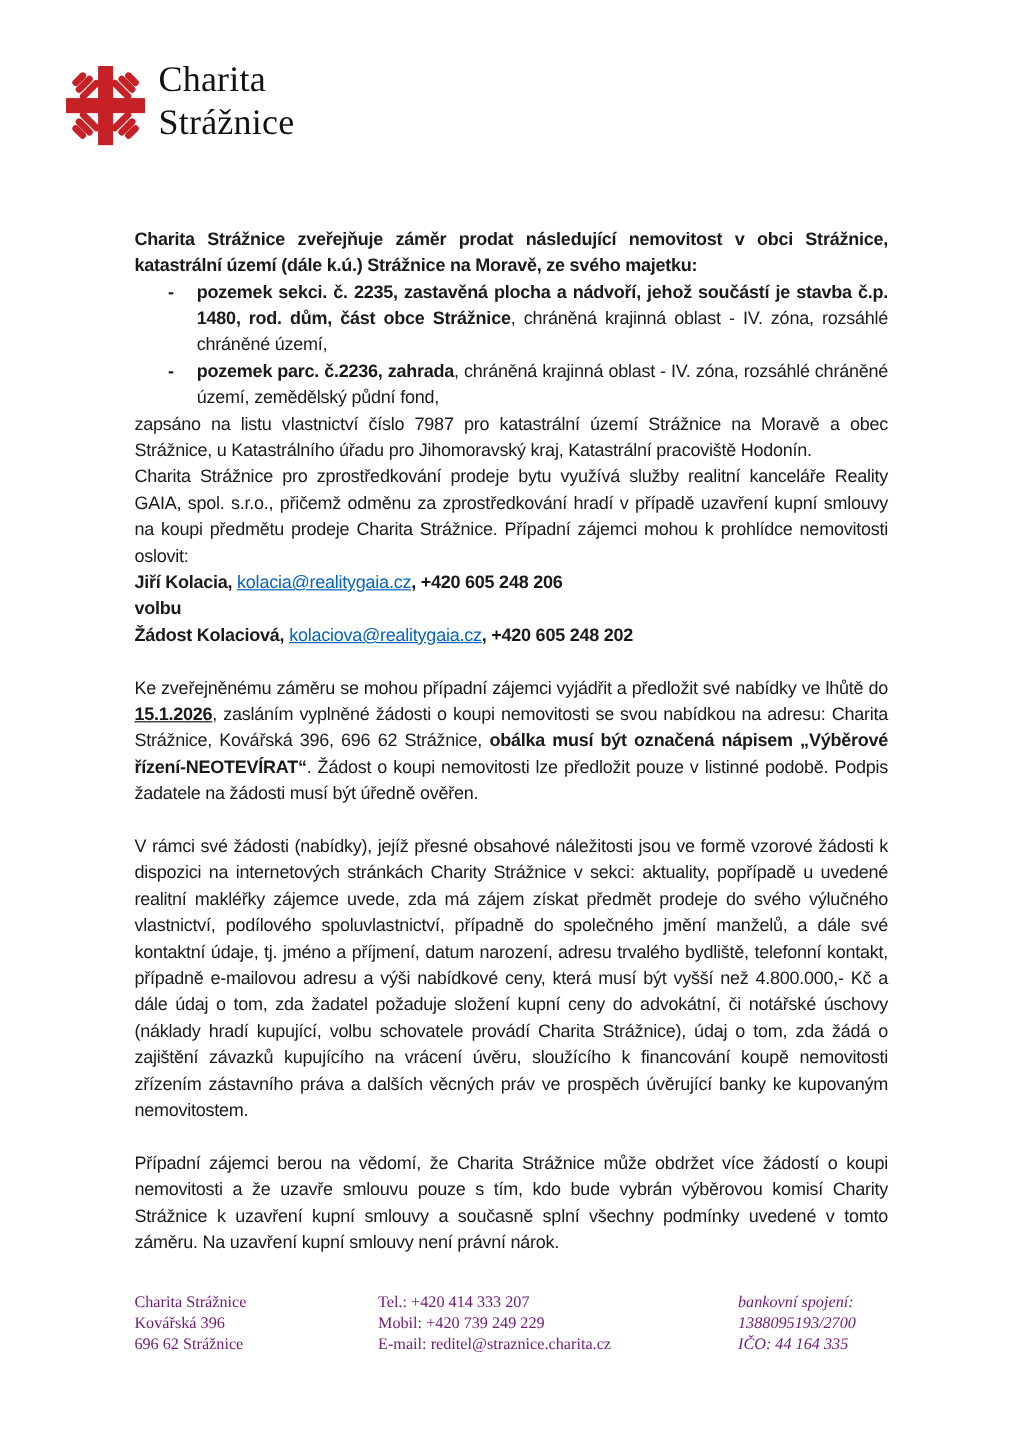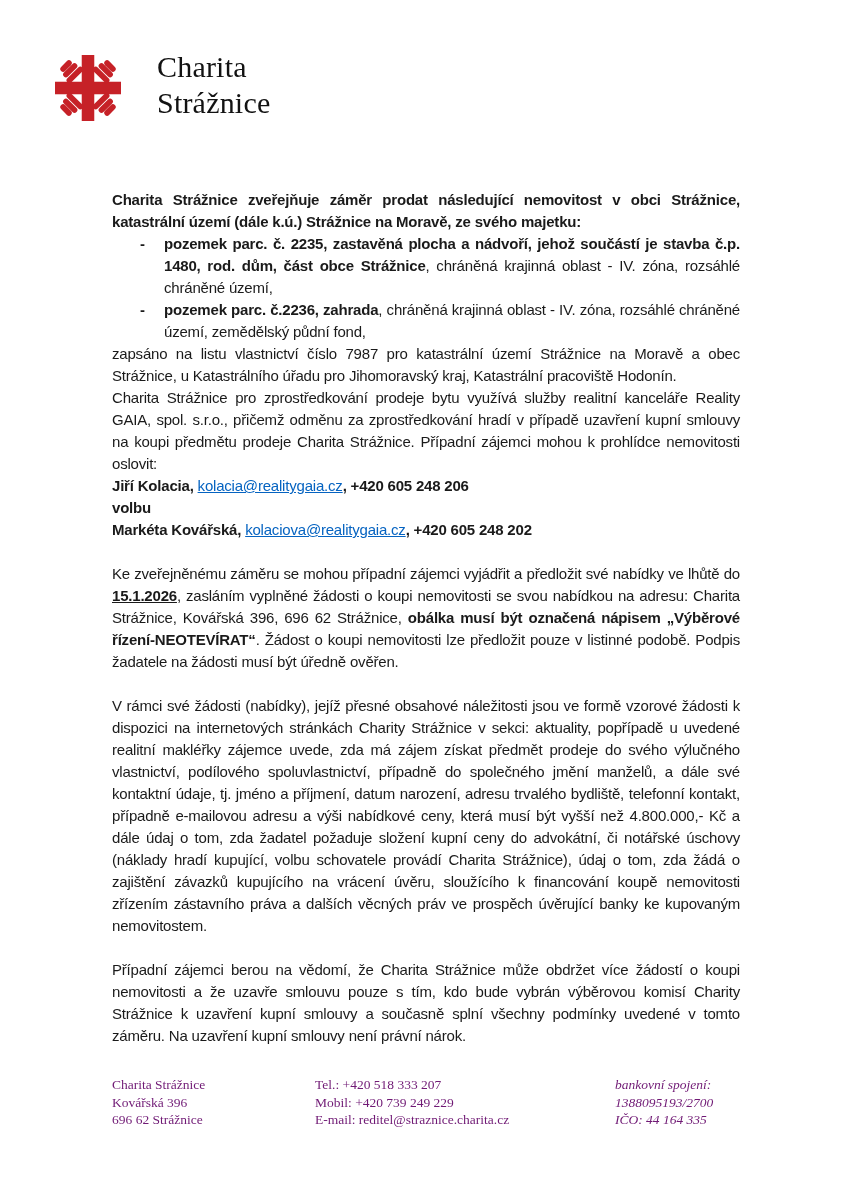--- a/index.html
+++ b/index.html
@@ -7,21 +7,21 @@
     width:848px;height:1200px;background:#ffffff;position:relative;
     font-family:"Liberation Sans",sans-serif;color:#1a1a1a;
   }
   .page{position:absolute;inset:0;overflow:hidden;background:#fff;}
 
   
   .brand{position:absolute;left:55px;top:54px;display:flex;align-items:flex-start;gap:11px;}
   .logo-mark{width:66px;height:68px;color:var(--brand,#C62127);flex:0 0 auto;}
   .logo-text{
     font-family:"Liberation Serif","DejaVu Serif",serif;
-    font-size:30px;line-height:36px;color:#121212;margin-top:-5px;letter-spacing:.2px;margin-left:25px;
+    font-size:30px;line-height:36px;color:#121212;margin-top:-5px;letter-spacing:.2px;
   }
 
   
   .doc{
     position:absolute;left:112px;top:189px;width:628px;
     font-size:15px;line-height:22px;letter-spacing:-.2px;
     text-align:justify;color:#1a1a1a;
   }
   .doc p{margin:0;}
   .gap{margin-top:22px !important;}
@@ -67,53 +67,53 @@
       <div>Strážnice</div>
     </div>
   </header>
 
   <main class="doc">
 
     <p class="b">Charita Strážnice zveřejňuje záměr prodat následující nemovitost v obci Strážnice, katastrální území (dále k.ú.) Strážnice na Moravě, ze svého majetku:</p>
 
 
     <div class="bullet">
-      <span class="dash">-</span><span class="b">pozemek parc. č. 2235, zastavěná plocha a nádvoří, jehož součástí je stavba č.p. 1480, rod. dům, část obce Strážnice</span><span>, chráněná krajinná oblast - IV. zóna, rozsáhlé chráněné území,</span>
+      <span class="dash">-</span><span class="b">pozemek sekci. č. 2235, zastavěná plocha a nádvoří, jehož součástí je stavba č.p. 1480, rod. dům, část obce Strážnice</span><span>, chráněná krajinná oblast - IV. zóna, rozsáhlé chráněné území,</span>
     </div>
 
     <div class="bullet">
       <span class="dash">-</span><span class="b">pozemek parc. č.2236, zahrada</span><span>, chráněná krajinná oblast - IV. zóna, rozsáhlé chráněné území, zemědělský půdní fond,</span>
     </div>
 
     <p>zapsáno na listu vlastnictví číslo 7987 pro katastrální území Strážnice na Moravě a obec Strážnice, u Katastrálního úřadu pro Jihomoravský kraj, Katastrální pracoviště Hodonín.</p>
 
     <p>Charita Strážnice pro zprostředkování prodeje bytu využívá služby realitní kanceláře Reality GAIA, spol. s.r.o., přičemž odměnu za zprostředkování hradí v případě uzavření kupní smlouvy na koupi předmětu prodeje Charita Strážnice. Případní zájemci mohou k prohlídce nemovitosti oslovit:</p>
 
     <p class="b"><span>Jiří Kolacia, </span><a class="link">kolacia@realitygaia.cz</a><span>, +420 605 248 206</span></p>
 
     <p class="b">volbu</p>
 
-    <p class="b"><span>Markéta Kovářská, </span><a class="link">kolaciova@realitygaia.cz</a><span>, +420 605 248 202</span></p>
+    <p class="b"><span>Žádost Kolaciová, </span><a class="link">kolaciova@realitygaia.cz</a><span>, +420 605 248 202</span></p>
 
     <p class="gap"><span>Ke zveřejněnému záměru se mohou případní zájemci vyjádřit a předložit své nabídky ve lhůtě do </span><span class="b u">15.1.2026</span><span>, zasláním vyplněné žádosti o koupi nemovitosti se svou nabídkou na adresu: Charita Strážnice, Kovářská 396, 696 62 Strážnice, </span><span class="b">obálka musí být označená nápisem „Výběrové řízení-NEOTEVÍRAT“</span><span>. Žádost o koupi nemovitosti lze předložit pouze v listinné podobě. Podpis žadatele na žádosti musí být úředně ověřen.</span></p>
 
     <p class="gap">V rámci své žádosti (nabídky), jejíž přesné obsahové náležitosti jsou ve formě vzorové žádosti k dispozici na internetových stránkách Charity Strážnice v sekci: aktuality, popřípadě u uvedené realitní makléřky zájemce uvede, zda má zájem získat předmět prodeje do svého výlučného vlastnictví, podílového spoluvlastnictví, případně do společného jmění manželů, a dále své kontaktní údaje, tj. jméno a příjmení, datum narození, adresu trvalého bydliště, telefonní kontakt, případně e-mailovou adresu a výši nabídkové ceny, která musí být vyšší než 4.800.000,- Kč a dále údaj o tom, zda žadatel požaduje složení kupní ceny do advokátní, či notářské úschovy (náklady hradí kupující, volbu schovatele provádí Charita Strážnice), údaj o tom, zda žádá o zajištění závazků kupujícího na vrácení úvěru, sloužícího k financování koupě nemovitosti zřízením zástavního práva a dalších věcných práv ve prospěch úvěrující banky ke kupovaným nemovitostem.</p>
 
     <p class="gap">Případní zájemci berou na vědomí, že Charita Strážnice může obdržet více žádostí o koupi nemovitosti a že uzavře smlouvu pouze s tím, kdo bude vybrán výběrovou komisí Charity Strážnice k uzavření kupní smlouvy a současně splní všechny podmínky uvedené v tomto záměru. Na uzavření kupní smlouvy není právní nárok.</p>
 
   </main>
 
   <footer class="footer">
     <div class="fcol fc1">
       <div>Charita Strážnice</div>
       <div>Kovářská 396</div>
       <div>696 62 Strážnice</div>
     </div>
     <div class="fcol fc2">
-      <div>Tel.: +420 518 333 207</div>
+      <div>Tel.: +420 414 333 207</div>
       <div>Mobil: +420 739 249 229</div>
       <div>E-mail: reditel@straznice.charita.cz</div>
     </div>
     <div class="fcol fc3">
       <div>bankovní spojení:</div>
       <div>1388095193/2700</div>
       <div>IČO: 44 164 335</div>
     </div>
   </footer>
 

